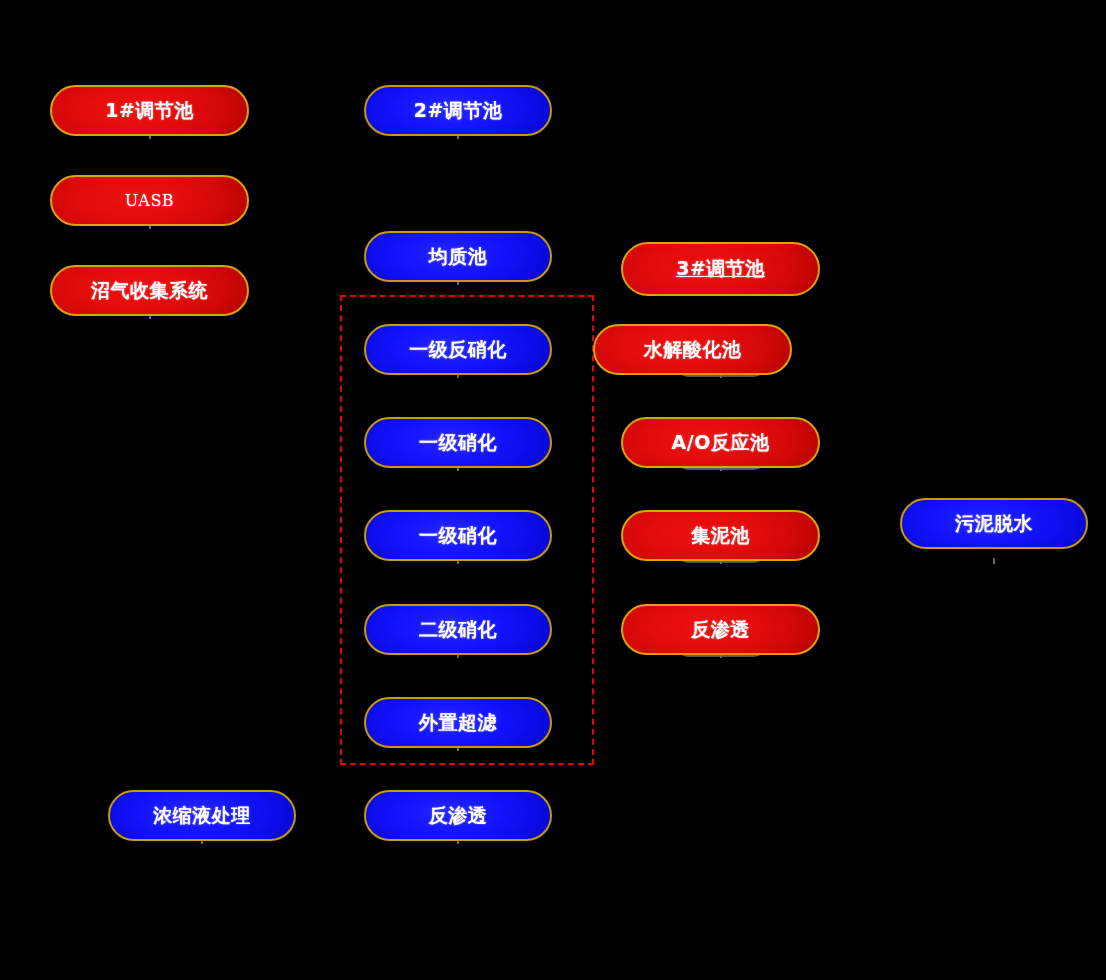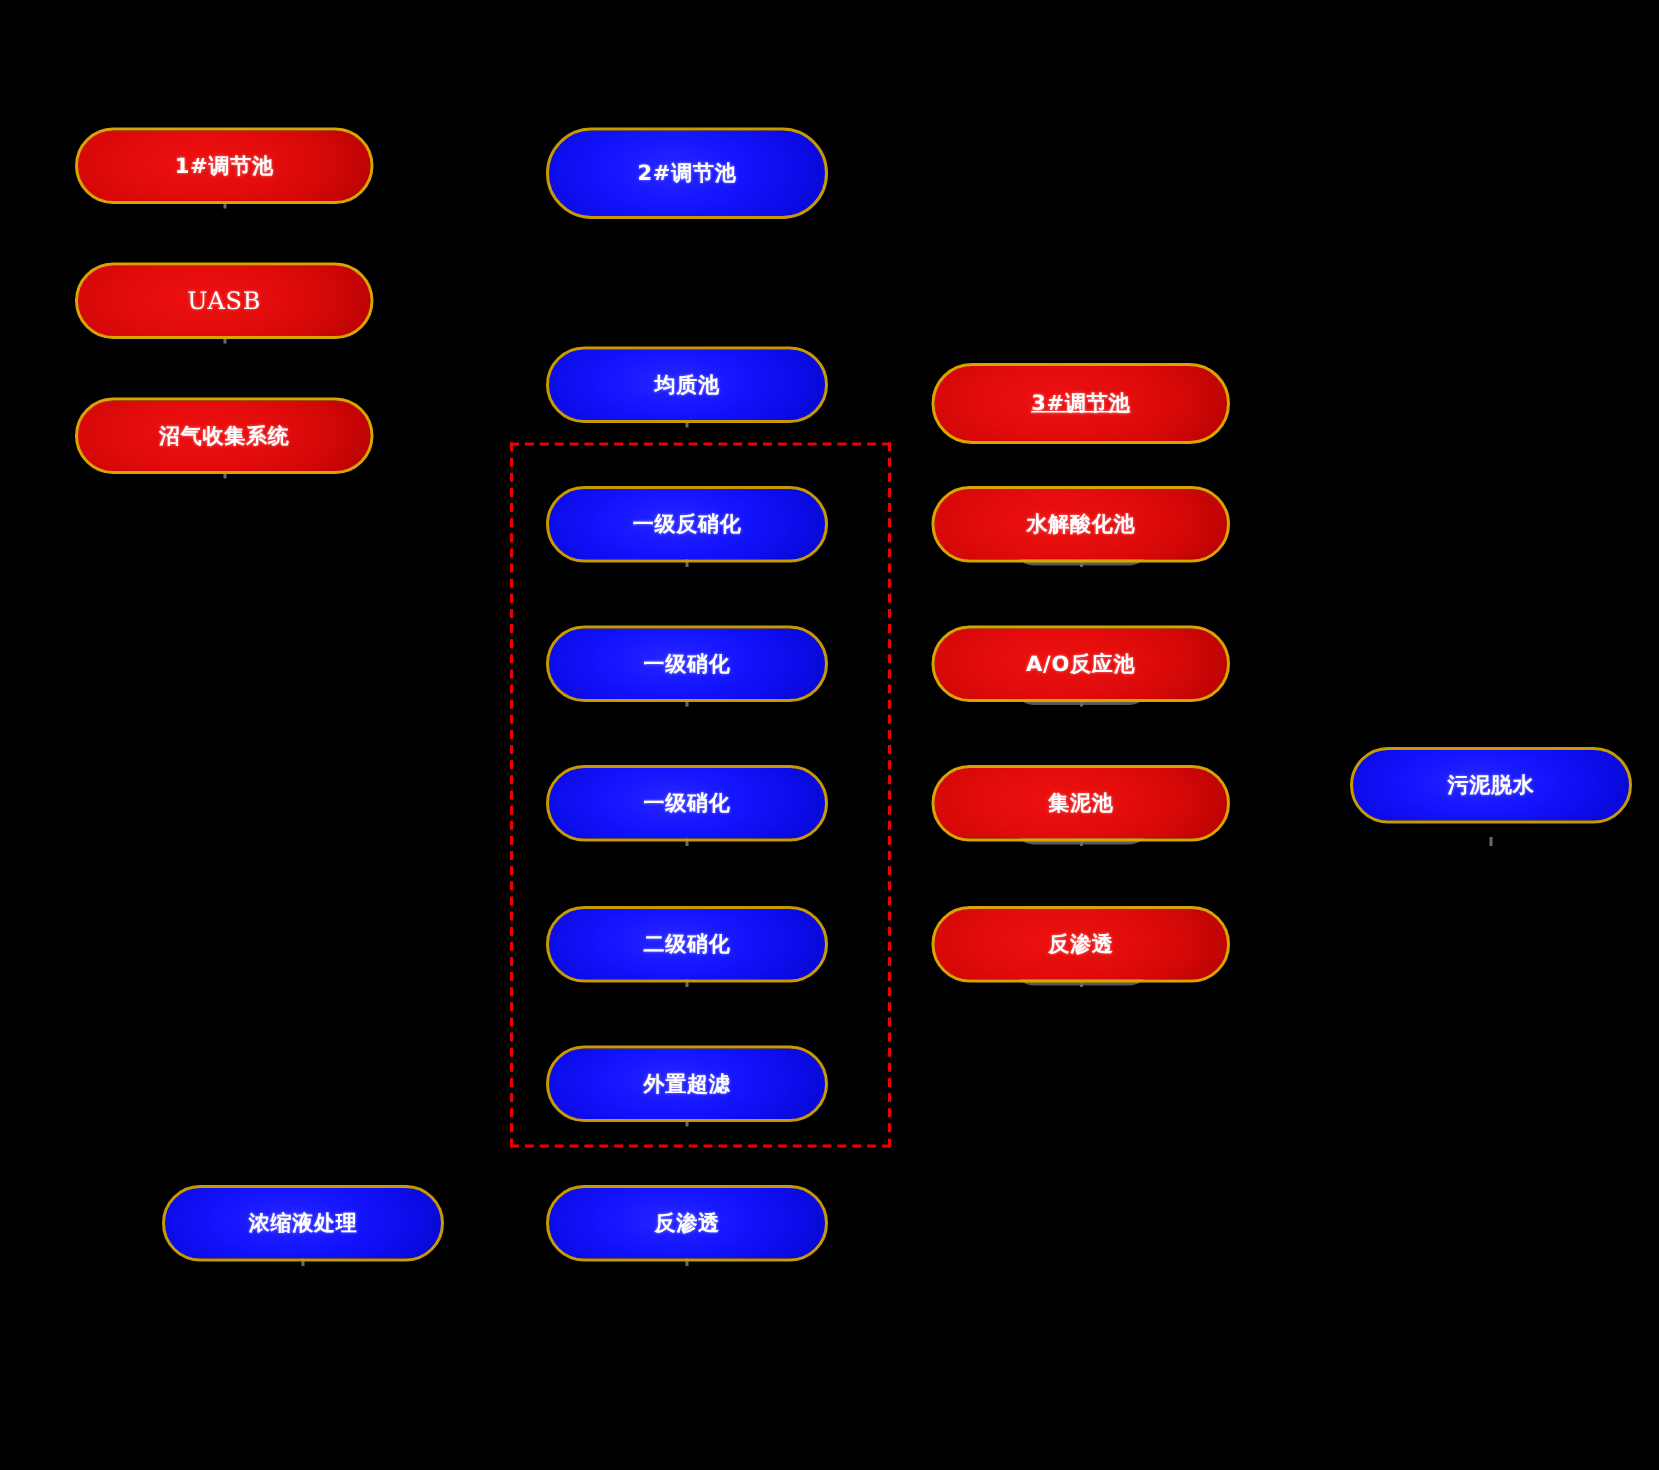--- a/index.html
+++ b/index.html
@@ -67,21 +67,21 @@
   
   .stub {
     position: absolute;
     width: 2px;
     background: #6a6a6a;
     z-index: 0;
   }
 
   .node { z-index: 2; }
 
-  .fs-cn    { font-size: 14px; }
+  .fs-cn    { font-size: 19px; }
   .fs-lat   { font-size: 16px; font-family: "DejaVu Serif", "Liberation Serif", serif; font-weight: normal; }
 </style>
 </head>
 <body>
 
 <div id="canvas">
 
   <div id="backplate-layer">
       <div class="backplate" style="left: 676px; top: 258px; width: 90px; height: 26px;"></div>
       <div class="backplate" style="left: 676px; top: 351px; width: 90px; height: 26px;"></div>
@@ -110,30 +110,30 @@
       <div class="stub" style="left: 720px; top: 652px; height: 6px;"></div>
       <div class="stub" style="left: 993px; top: 558px; height: 6px;"></div>
     </div>
 
   <div class="group-box" id="group-box" style="left: 340px; top: 295px; width: 254px; height: 470px;"></div>
 
   <div id="node-layer">
       <div class="node red fs-cn" style="left: 50px; top: 85px; width: 199px; height: 51px;">1#调节池</div>
       <div class="node red fs-lat" style="left: 50px; top: 175px; width: 199px; height: 51px;">UASB</div>
       <div class="node red fs-cn" style="left: 50px; top: 265px; width: 199px; height: 51px;">沼气收集系统</div>
-      <div class="node blue fs-cn" style="left: 364px; top: 85px; width: 188px; height: 61px;">2#调节池</div>
+      <div class="node blue fs-cn" style="left: 364px; top: 85px; width: 188px; height: 51px;">2#调节池</div>
       <div class="node blue fs-cn" style="left: 364px; top: 231px; width: 188px; height: 51px;">均质池</div>
       <div class="node blue fs-cn" style="left: 364px; top: 324px; width: 188px; height: 51px;">一级反硝化</div>
       <div class="node blue fs-cn" style="left: 364px; top: 417px; width: 188px; height: 51px;">一级硝化</div>
       <div class="node blue fs-cn" style="left: 364px; top: 510px; width: 188px; height: 51px;">一级硝化</div>
       <div class="node blue fs-cn" style="left: 364px; top: 604px; width: 188px; height: 51px;">二级硝化</div>
       <div class="node blue fs-cn" style="left: 364px; top: 697px; width: 188px; height: 51px;">外置超滤</div>
       <div class="node blue fs-cn" style="left: 364px; top: 790px; width: 188px; height: 51px;">反渗透</div>
       <div class="node blue fs-cn" style="left: 108px; top: 790px; width: 188px; height: 51px;">浓缩液处理</div>
       <div class="node red fs-cn" style="left: 621px; top: 242px; width: 199px; height: 54px; text-decoration: underline;">3#调节池</div>
-      <div class="node red fs-cn" style="left: 621px; top: 324px; width: 199px; height: 51px;">水解酸化池</div>
+      <div class="node red fs-cn" style="left: 593px; top: 324px; width: 199px; height: 51px;">水解酸化池</div>
       <div class="node red fs-cn" style="left: 621px; top: 417px; width: 199px; height: 51px;">A/O反应池</div>
       <div class="node red fs-cn" style="left: 621px; top: 510px; width: 199px; height: 51px;">集泥池</div>
       <div class="node red fs-cn" style="left: 621px; top: 604px; width: 199px; height: 51px;">反渗透</div>
       <div class="node blue fs-cn" style="left: 900px; top: 498px; width: 188px; height: 51px;">污泥脱水</div>
     </div>
 
 </div>
 
 </body></html>

